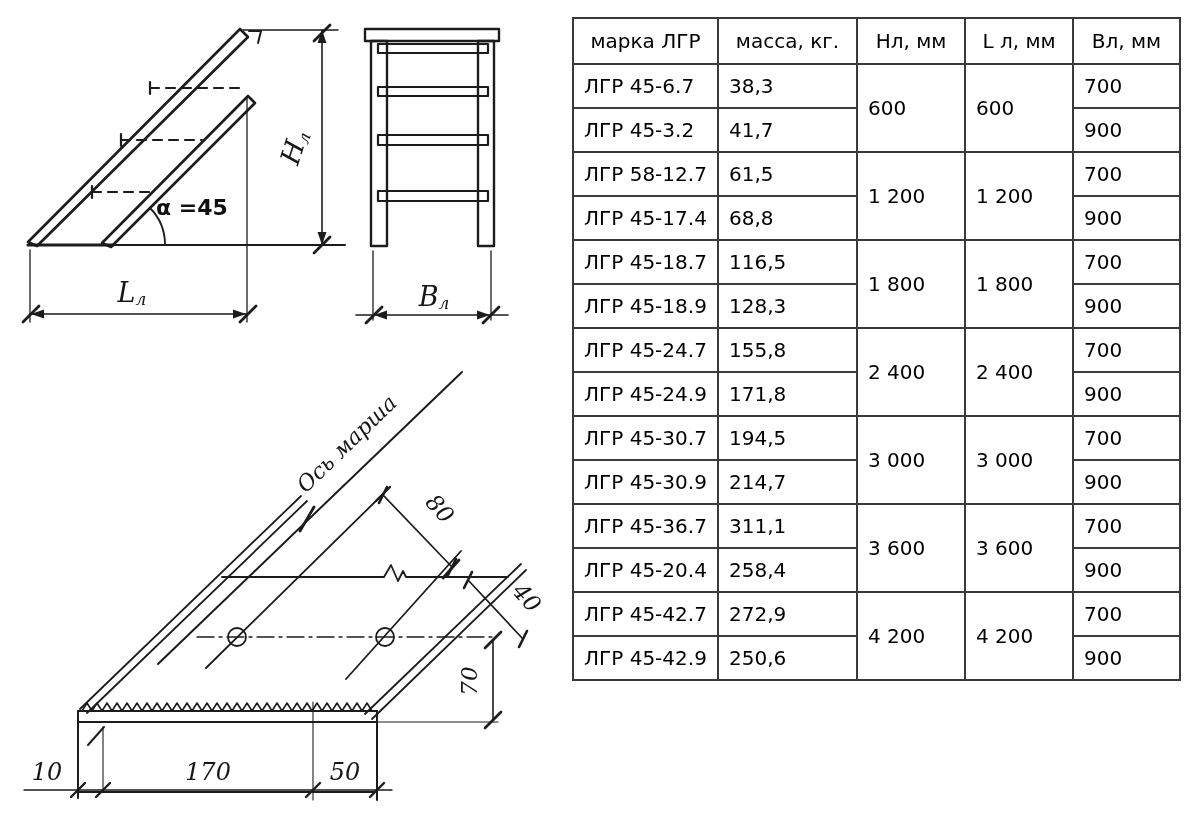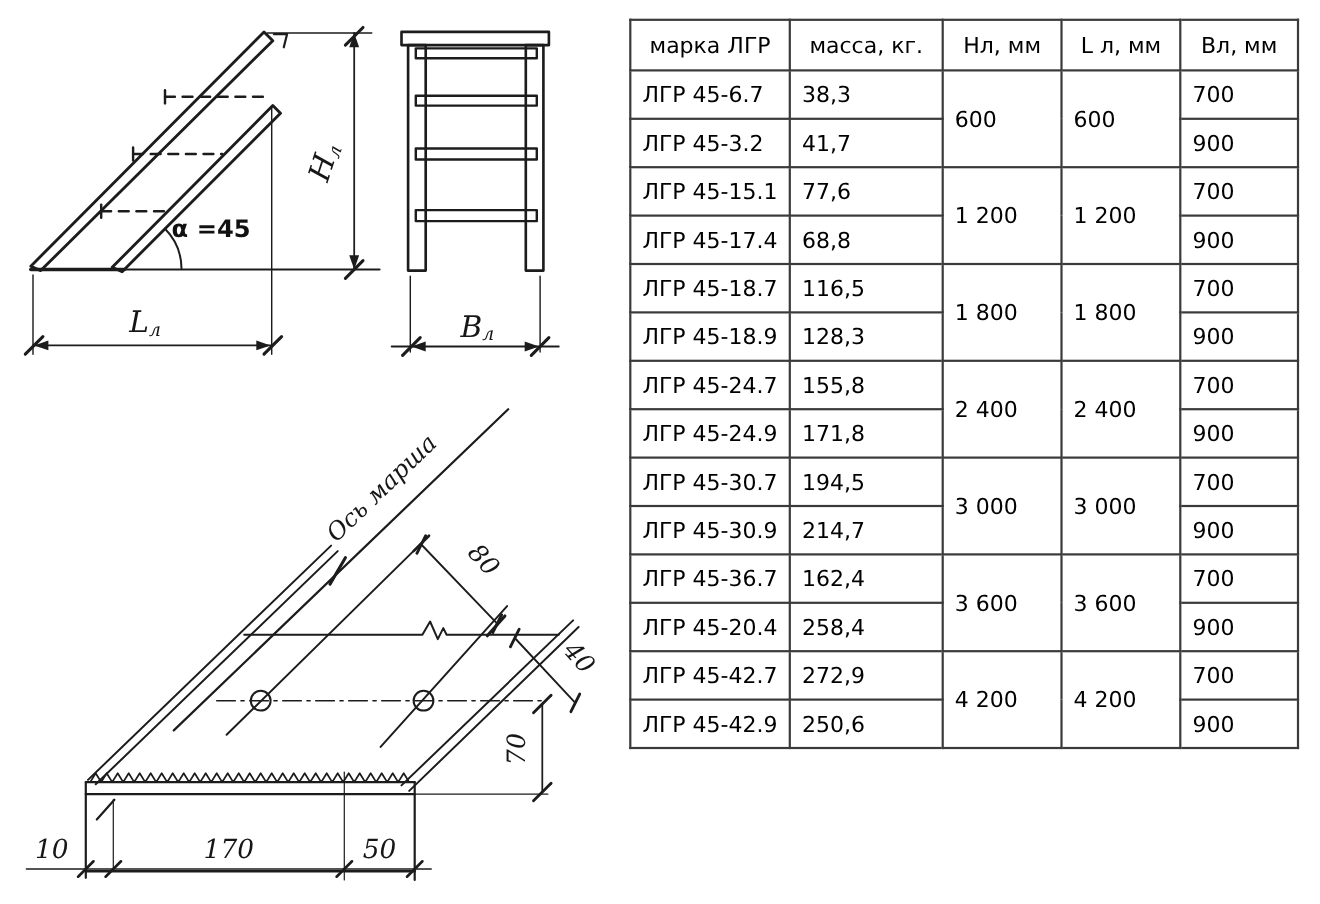--- a/index.html
+++ b/index.html
@@ -196,22 +196,22 @@
           <td rowspan="2">600</td>
           <td rowspan="2">600</td>
           <td>700</td>
         </tr>
         <tr>
           <td>ЛГР 45-3.2</td>
           <td>41,7</td>
           <td>900</td>
         </tr>
         <tr>
-          <td>ЛГР 45-15.1</td>
-          <td>77,6</td>
+          <td>ЛГР 58-12.7</td>
+          <td>61,5</td>
           <td rowspan="2">1 200</td>
           <td rowspan="2">1 200</td>
           <td>700</td>
         </tr>
         <tr>
           <td>ЛГР 45-17.4</td>
           <td>68,8</td>
           <td>900</td>
         </tr>
         <tr>
@@ -245,21 +245,21 @@
           <td rowspan="2">3 000</td>
           <td>700</td>
         </tr>
         <tr>
           <td>ЛГР 45-30.9</td>
           <td>214,7</td>
           <td>900</td>
         </tr>
         <tr>
           <td>ЛГР 45-36.7</td>
-          <td>162,4</td>
+          <td>311,1</td>
           <td rowspan="2">3 600</td>
           <td rowspan="2">3 600</td>
           <td>700</td>
         </tr>
         <tr>
           <td>ЛГР 45-20.4</td>
           <td>258,4</td>
           <td>900</td>
         </tr>
         <tr>

